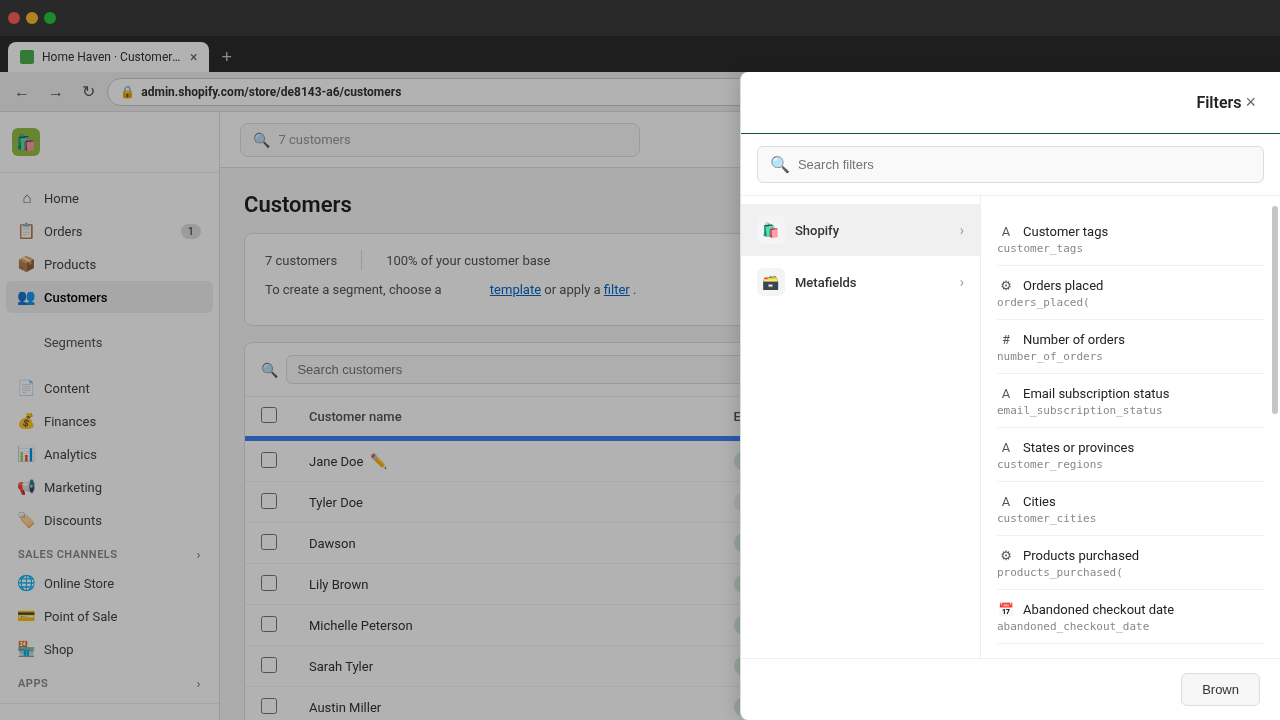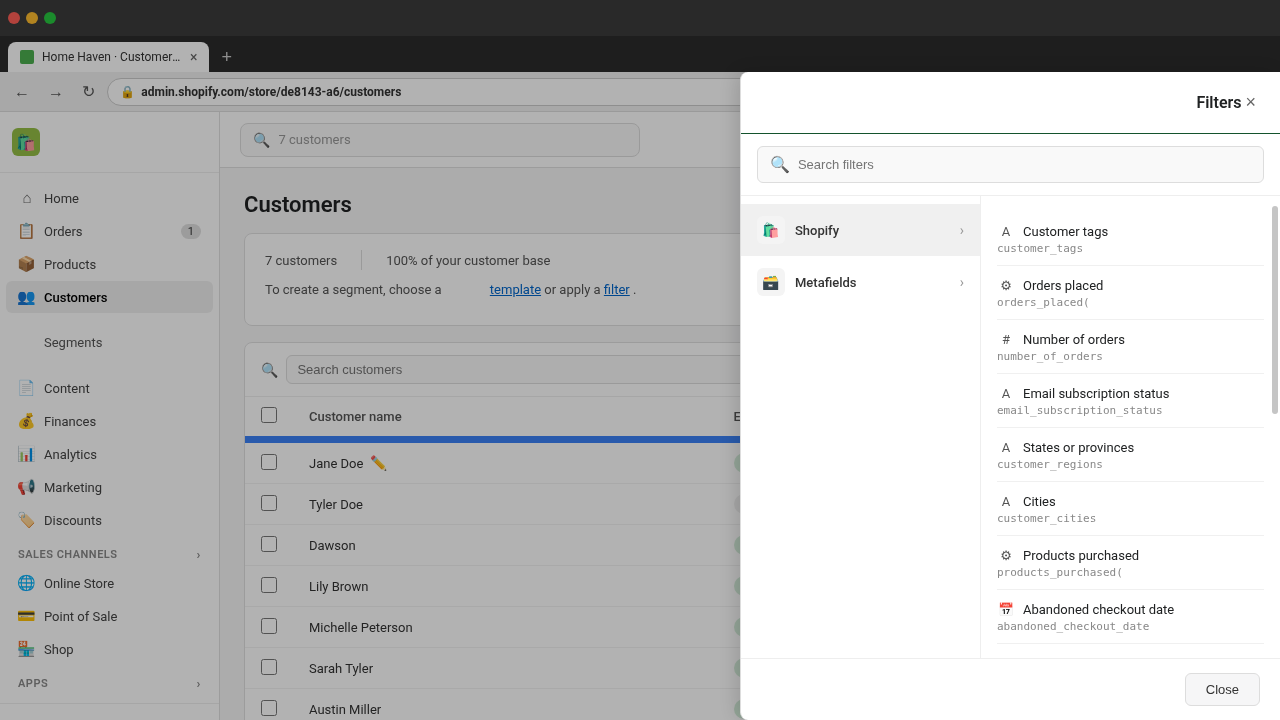--- a/index.html
+++ b/index.html
@@ -49,21 +49,21 @@
     .stats-row { display: flex; align-items: center; gap: 24px; font-size: 13px; color: #555; }
     .stats-divider { width: 1px; height: 20px; background: #ddd; }
 
     .segment-note { color: #555; font-size: 13px; padding: 12px 0; }
     .segment-note a { color: #0066cc; text-decoration: underline; cursor: pointer; }
 
     .customers-table-card { background: #fff; border: 1px solid #e0e0e0; border-radius: 8px; overflow: hidden; }
     .table-search { padding: 12px 16px; border-bottom: 1px solid #eee; display: flex; align-items: center; gap: 8px; }
     .table-search-input { flex: 1; border: 1px solid #ddd; border-radius: 6px; padding: 6px 10px; font-size: 13px; color: #999; background: #f9f9f9; }
     table { width: 100%; border-collapse: collapse; font-size: 13px; }
-    thead th { padding: 10px 16px; text-align: left; font-weight: 500; color: #555; border-bottom: 7px solid #3b82f6; background: #fff; }
+    thead th { padding: 10px 16px; text-align: left; font-weight: 500; color: #555; border-bottom: 5px solid #3b82f6; background: #fff; }
     tbody tr { border-bottom: 1px solid #f2f2f2; }
     tbody tr:last-child { border-bottom: none; }
     tbody td { padding: 10px 16px; color: #333; }
     .checkbox { width: 16px; height: 16px; border: 1px solid #c9cccf; border-radius: 3px; cursor: pointer; }
     .subscription-badge { display: inline-block; padding: 3px 10px; border-radius: 12px; font-size: 12px; font-weight: 500; }
     .subscribed { background: #d4edda; color: #1a7a3a; }
     .not-subscribed { background: #f0f0f0; color: #555; }
     .edit-icon { color: #999; font-size: 14px; cursor: pointer; margin-left: 4px; }
 
     
@@ -427,15 +427,15 @@
     <div class="filter-item-code">abandoned_checkout_date</div>
   </div>
         </div>
       <div style="position:absolute;right:0;top:0;bottom:0;width:8px;">
         <div style="width:6px;background:#c5c5c5;border-radius:3px;height:45%;margin-top:10px;"></div>
       </div>
     </div>
   </div>
 
   <div class="filters-footer">
-    <button class="close-btn">Close</button>
+    <button class="close-btn">Brown</button>
   </div>
 </div>
 
 </body></html>

